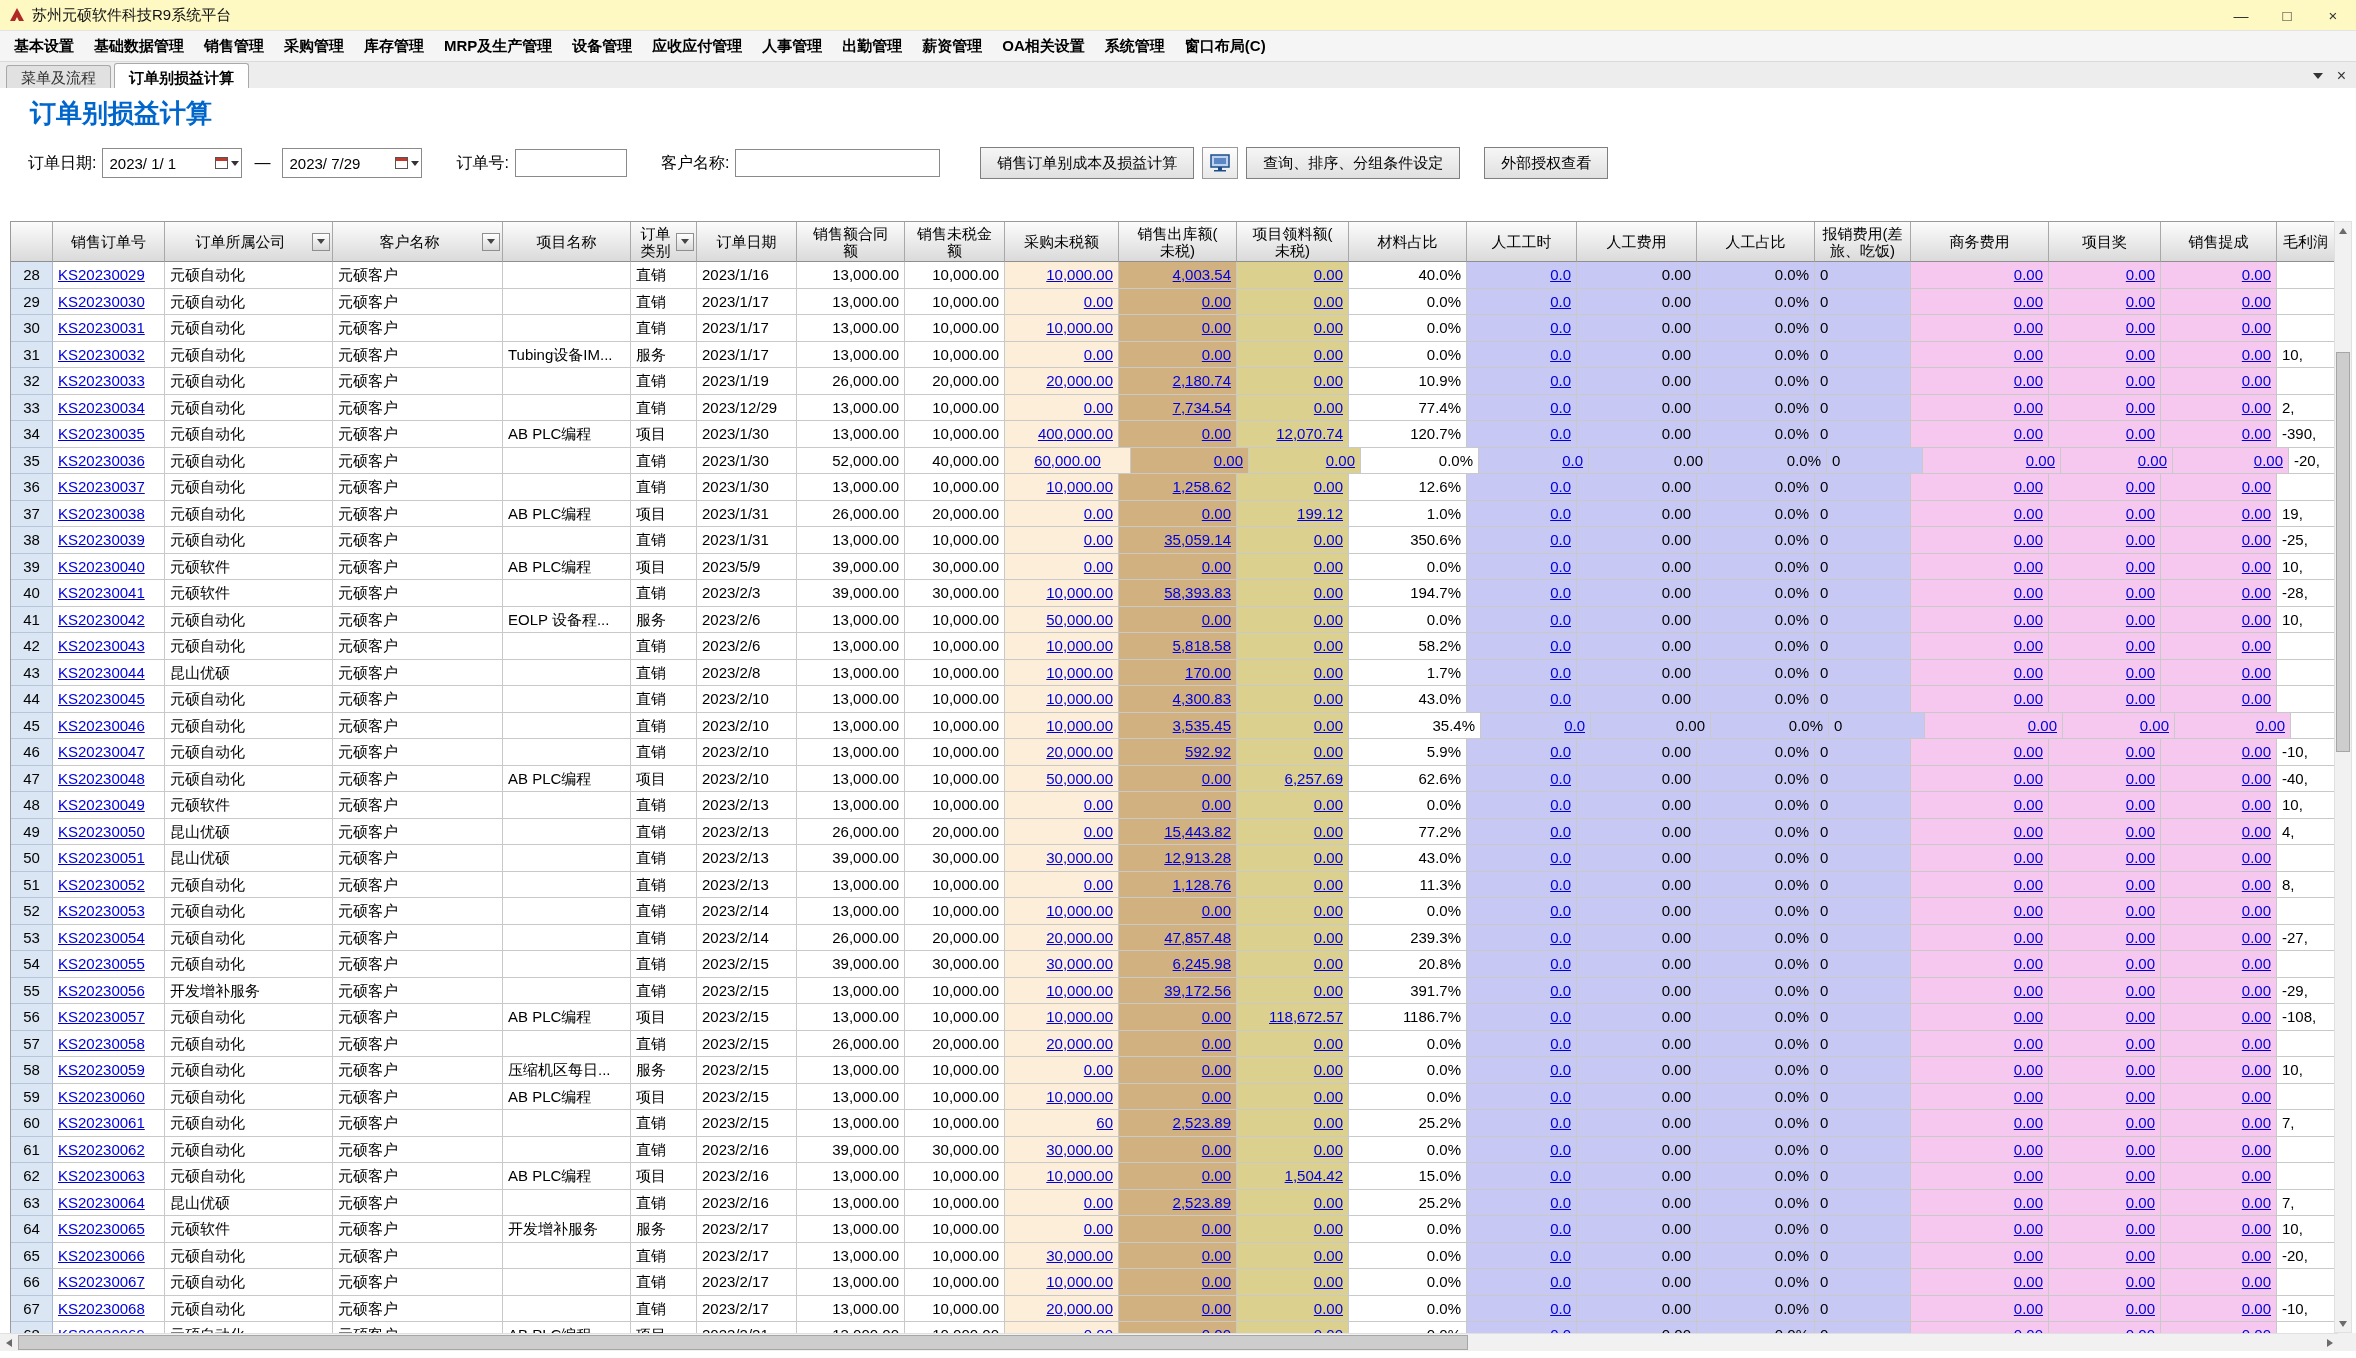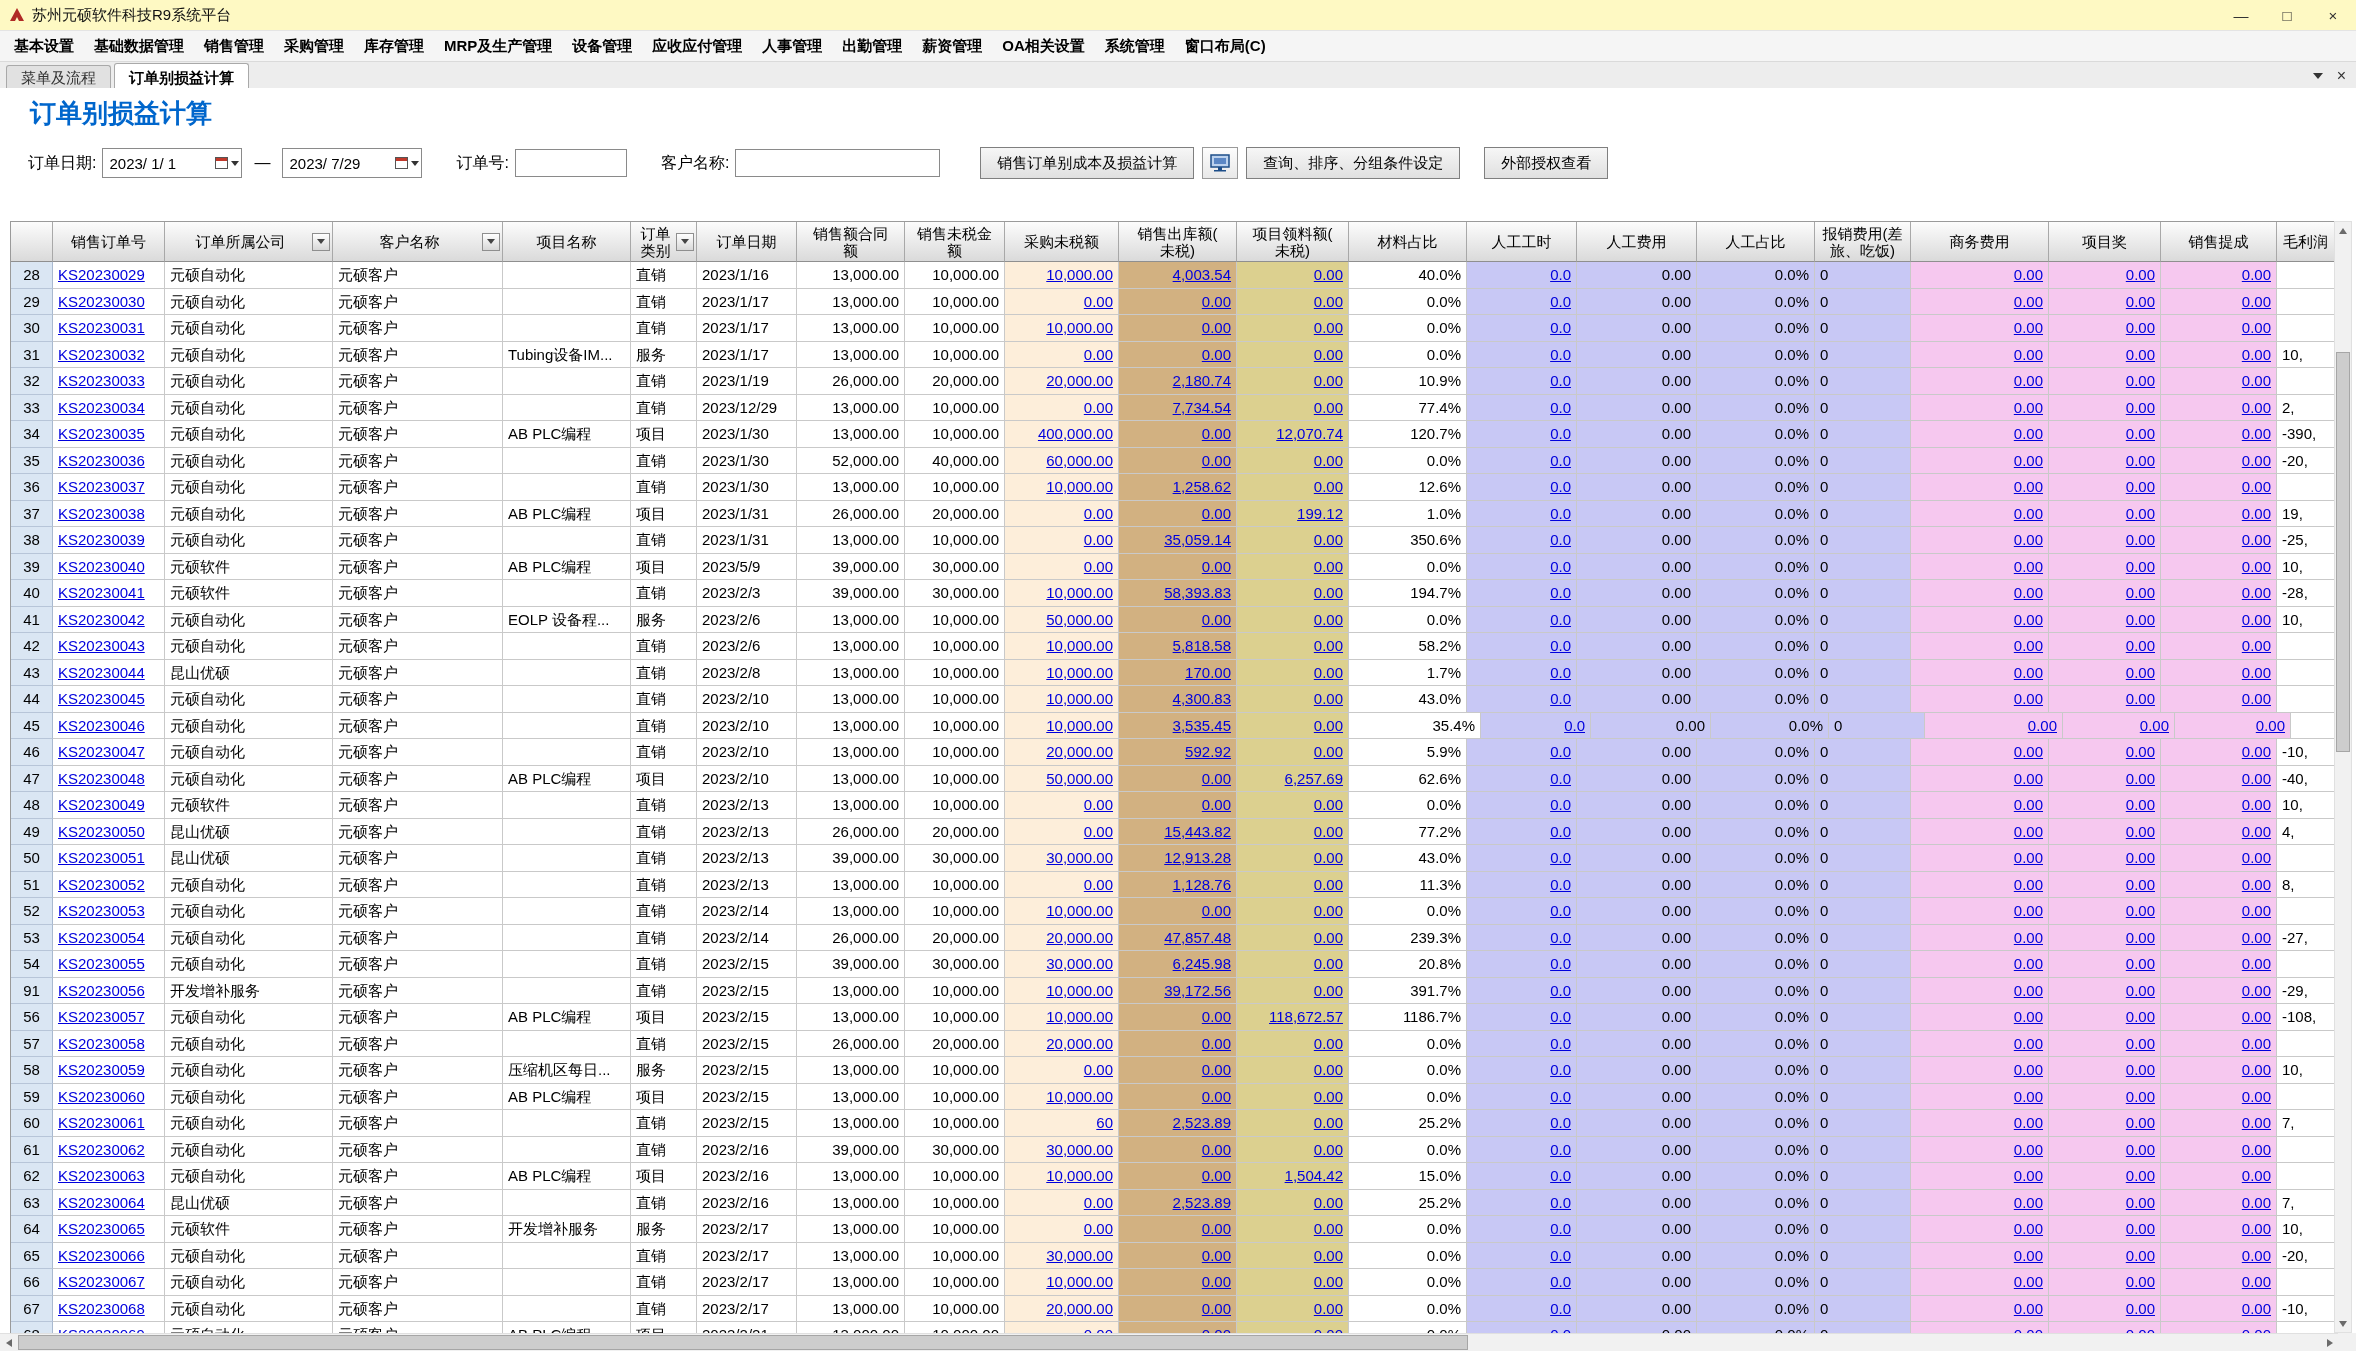--- a/index.html
+++ b/index.html
@@ -400,21 +400,21 @@
         <div class="grid-row">
           <div class="cell c-rownum" style="width: 42px; text-align: center;">35</div>
           <div class="cell" style="width: 112px; text-align: left;"><span class="link">KS20230036</span></div>
           <div class="cell" style="width: 168px; text-align: left;">元硕自动化</div>
           <div class="cell" style="width: 170px; text-align: left;">元硕客户</div>
           <div class="cell" style="width: 128px; text-align: left;"></div>
           <div class="cell" style="width: 66px; text-align: left;">直销</div>
           <div class="cell" style="width: 100px; text-align: left;">2023/1/30</div>
           <div class="cell" style="width: 108px; text-align: right;">52,000.00</div>
           <div class="cell" style="width: 100px; text-align: right;">40,000.00</div>
-          <div class="cell c-peach" style="width: 114px; text-align: right;"><span class="link">60,000.00</span></div>
+          <div class="cell c-peach" style="width: 126px; text-align: center;"><span class="link">60,000.00</span></div>
           <div class="cell c-tan" style="width: 118px; text-align: right;"><span class="link">0.00</span></div>
           <div class="cell c-khaki" style="width: 112px; text-align: right;"><span class="link">0.00</span></div>
           <div class="cell" style="width: 118px; text-align: right;">0.0%</div>
           <div class="cell c-lav" style="width: 110px; text-align: right;"><span class="link">0.0</span></div>
           <div class="cell c-lav" style="width: 120px; text-align: right;">0.00</div>
           <div class="cell c-lav" style="width: 118px; text-align: right;">0.0%</div>
           <div class="cell c-lav" style="width: 96px; text-align: left;">0</div>
           <div class="cell c-pink" style="width: 138px; text-align: right;"><span class="link">0.00</span></div>
           <div class="cell c-pink" style="width: 112px; text-align: right;"><span class="link">0.00</span></div>
           <div class="cell c-pink" style="width: 116px; text-align: right;"><span class="link">0.00</span></div>
@@ -851,21 +851,21 @@
           <div class="cell c-lav" style="width: 110px; text-align: right;"><span class="link">0.0</span></div>
           <div class="cell c-lav" style="width: 120px; text-align: right;">0.00</div>
           <div class="cell c-lav" style="width: 118px; text-align: right;">0.0%</div>
           <div class="cell c-lav" style="width: 96px; text-align: left;">0</div>
           <div class="cell c-pink" style="width: 138px; text-align: right;"><span class="link">0.00</span></div>
           <div class="cell c-pink" style="width: 112px; text-align: right;"><span class="link">0.00</span></div>
           <div class="cell c-pink" style="width: 116px; text-align: right;"><span class="link">0.00</span></div>
           <div class="cell" style="width: 120px; text-align: left;"></div>
         </div>
         <div class="grid-row">
-          <div class="cell c-rownum" style="width: 42px; text-align: center;">91</div>
+          <div class="cell c-rownum" style="width: 42px; text-align: center;">55</div>
           <div class="cell" style="width: 112px; text-align: left;"><span class="link">KS20230056</span></div>
           <div class="cell" style="width: 168px; text-align: left;">开发增补服务</div>
           <div class="cell" style="width: 170px; text-align: left;">元硕客户</div>
           <div class="cell" style="width: 128px; text-align: left;"></div>
           <div class="cell" style="width: 66px; text-align: left;">直销</div>
           <div class="cell" style="width: 100px; text-align: left;">2023/2/15</div>
           <div class="cell" style="width: 108px; text-align: right;">13,000.00</div>
           <div class="cell" style="width: 100px; text-align: right;">10,000.00</div>
           <div class="cell c-peach" style="width: 114px; text-align: right;"><span class="link">10,000.00</span></div>
           <div class="cell c-tan" style="width: 118px; text-align: right;"><span class="link">39,172.56</span></div>

